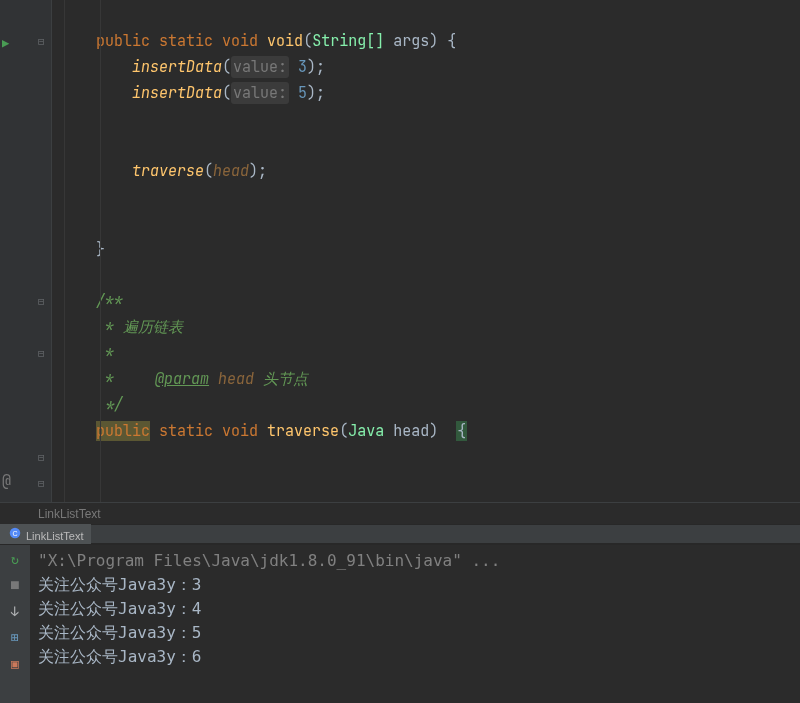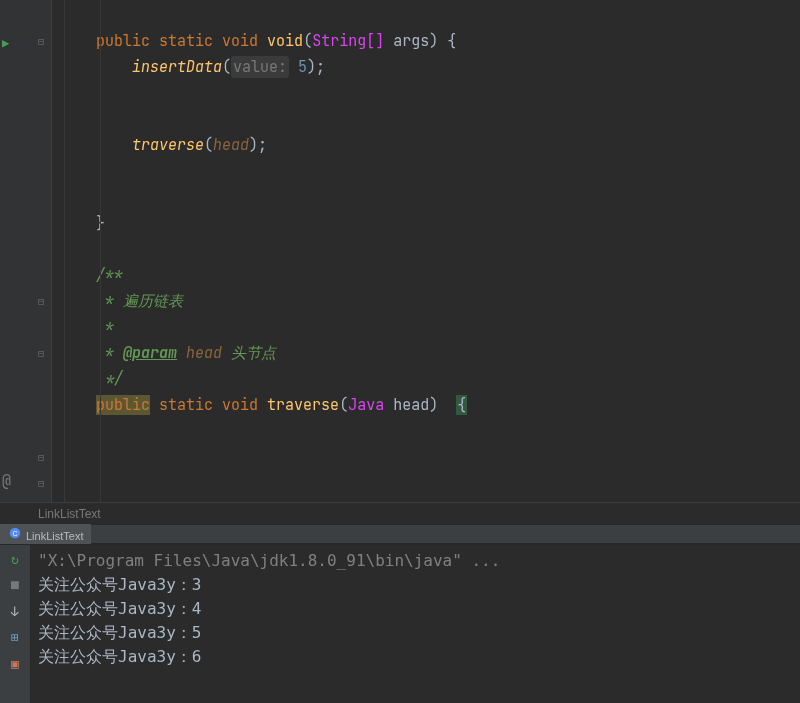--- a/index.html
+++ b/index.html
@@ -60,29 +60,29 @@
     background: #373737;
     top: 0;
     bottom: 0;
   }
   .kw { color: #cc7832; }
   .fn { color: #ffc66d; }
   .fn-i { color: #ffc66d; font-style: italic; }
   .num { color: #6897bb; }
   .comment { color: #629755; font-style: italic; }
   .comment-i { color: #629755; font-style: italic; margin-top: 15px; }
-  .doc-tag { color: #629755; font-style: italic; font-weight: bold; text-decoration: underline; }
+  .doc-tag { color: #629755; font-style: italic; font-weight: normal; text-decoration: underline; margin-left: 32px; }
   .param-name { color: #8a653b; font-style: italic; }
   .param-label { color: #787878; }
   .param-box {
     background: #3b3b3b;
     border-radius: 3px;
     padding: 1px 2px;
   }
-  .type { color: #d946ef; }
+  .type { color: #86efac; }
   .ident { color: #a9b7c6; }
   .punct { color: #a9b7c6; }
   .highlight-box {
     background: #32593d;
     padding: 0 1px;
   }
   .highlight-public {
     background: #5b5733;
   }
 
@@ -169,20 +169,21 @@
     <span class="gutter-fold" style="top:476px;">⊟</span>
   </div>
   <div class="code-area">
     <div class="indent-guide" style="left:12px;"></div>
     <div class="indent-guide" style="left:48px;"></div>
 
     <div class="code-line"> </div>
 
     <div class="code-line">    <span class="kw">public</span> <span class="kw">static</span> <span class="kw">void</span> <span class="fn">void</span><span class="punct">(</span><span class="type">String[]</span> <span class="ident">args</span><span class="punct">) {</span></div>
 
+    <div class="code-line">        <span class="fn-i">insertData</span><span class="punct">(</span><span class="param-box"><span class="param-label">value:</span></span> <span class="num">3</span><span class="punct">);</span></div>
 
 
     <div class="code-line">        <span class="fn-i">insertData</span><span class="punct">(</span><span class="param-box"><span class="param-label">value:</span></span> <span class="num">5</span><span class="punct">);</span></div>
 
 
     <div class="code-line"> </div>
     <div class="code-line"> </div>
 
     <div class="code-line">        <span class="fn-i">traverse</span><span class="punct">(</span><span class="param-name">head</span><span class="punct">);</span></div>
 

